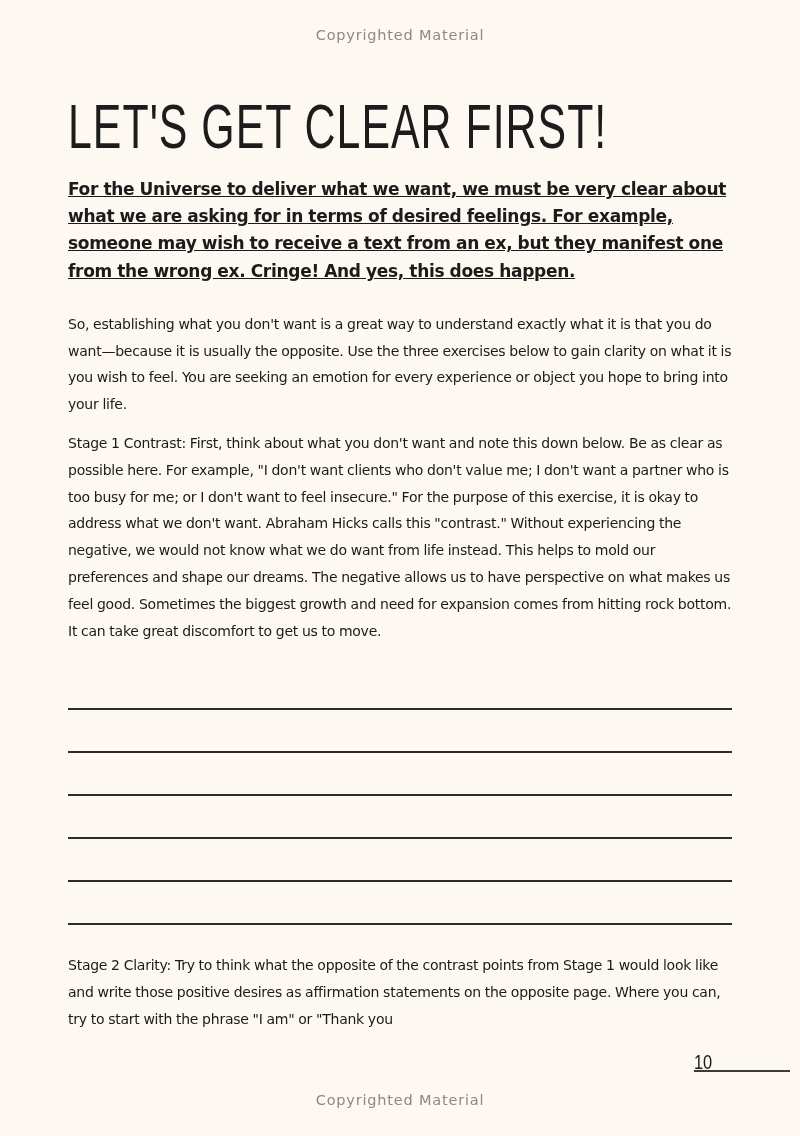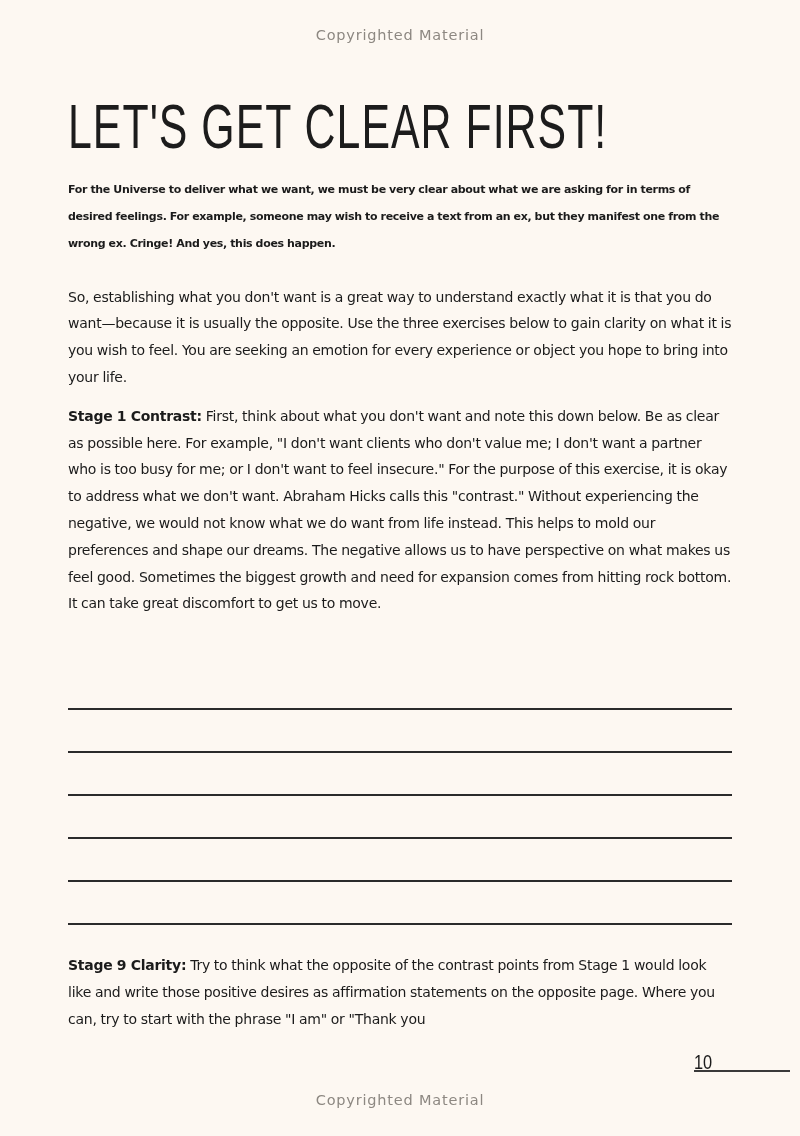--- a/index.html
+++ b/index.html
@@ -110,30 +110,31 @@
     font-size: 14px;
     line-height: 26.8px;
     color: #1b1b1b;
     text-align: left;
     letter-spacing: -0.25px;
     word-spacing: -0.3px;
   }
 
   p.lead {
     font-weight: 700;
-    font-size: 11px;
+    font-size: 17px;
     line-height: 27.2px;
     letter-spacing: -0.3px;
+    text-decoration: underline;
   }
 
   .gap-lead { height: 26px; }
   .gap-para { height: 12px; }
 
   .stage-label {
-    font-weight: 700;
+    font-weight: 400;
   }
 
   
   .write-lines {
     position: absolute;
     left: 68px;
     top: 667px;
     width: 664px;
     height: 256px;
   }
@@ -207,21 +208,21 @@
   <div class="write-lines">
     <div class="write-line" style="top:41px"></div>
     <div class="write-line" style="top:84px"></div>
     <div class="write-line" style="top:127px"></div>
     <div class="write-line" style="top:170px"></div>
     <div class="write-line" style="top:213px"></div>
     <div class="write-line" style="top:256px"></div>
   </div>
 
   <div class="stage2">
-    <p class="body"><span class="stage-label">Stage 9 Clarity:</span><span> Try to think what the opposite of the contrast points from Stage 1 would look like and write those positive desires as affirmation statements on the opposite page. Where you can, try to start with the phrase "I am" or "Thank you</span></p>
+    <p class="body"><span class="stage-label">Stage 2 Clarity:</span><span> Try to think what the opposite of the contrast points from Stage 1 would look like and write those positive desires as affirmation statements on the opposite page. Where you can, try to start with the phrase "I am" or "Thank you</span></p>
   </div>
 
   <div class="watermark-bottom">Copyrighted Material</div>
 
   <div class="folio-wrap">
     <div class="folio-num">10</div>
     <div class="folio-rule"></div>
   </div>
 
 </div>

